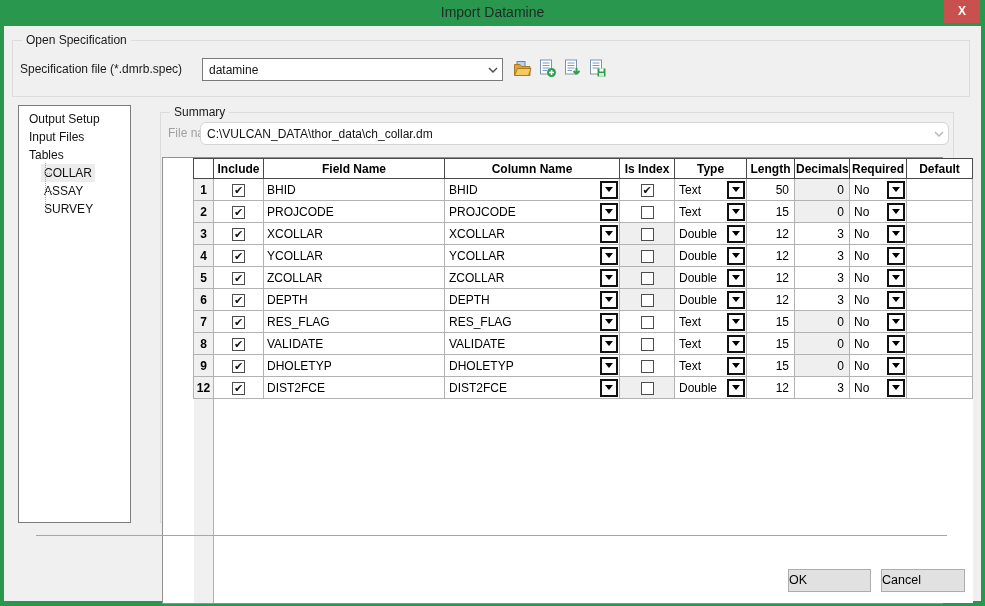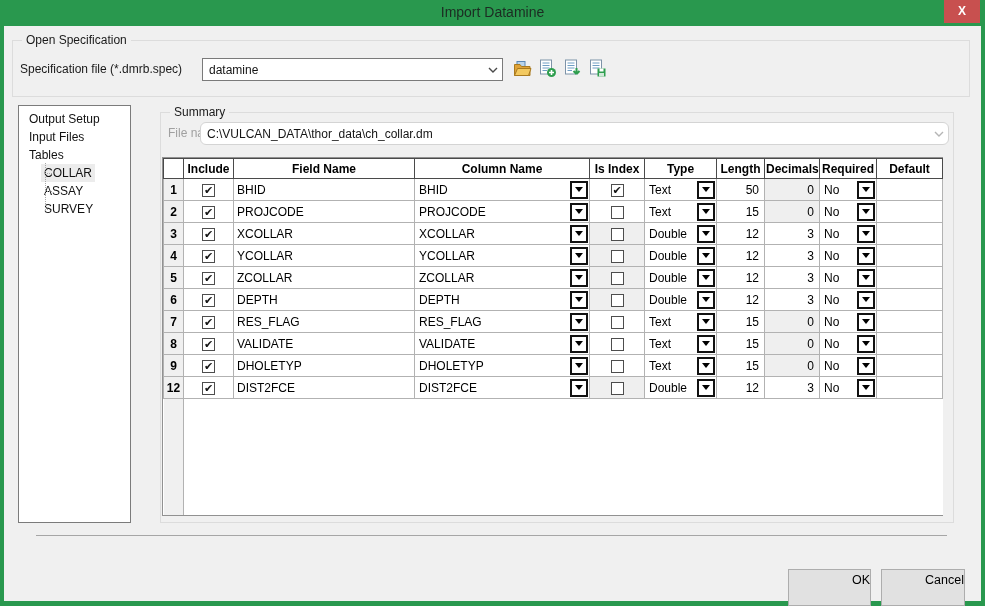--- a/index.html
+++ b/index.html
@@ -32,21 +32,21 @@
   .tree-item .lbl { display:inline-block; padding:0 3px; }
   .tree-item.selected .lbl { background:#ececec; }
   .treelines { position:absolute; pointer-events:none; }
   .tl-v { border-left:1px dotted #a8a8a8; }
   .tl-h { border-top:1px dotted #a8a8a8; }
 
   
   .filelabel { position:absolute; left:164px; top:100px; font-size:12px; color:#a0a0a0; }
 
   
-  .tablewrap { position:absolute; left:158px; top:131px; width:781px; height:359px; background:#fff; border:1px solid #919191; }
+  .tablewrap { position:absolute; left:158px; top:131px; width:781px; height:447px; background:#fff; border:1px solid #919191;padding-left:30px; }
   table.grid { border-collapse:collapse; table-layout:fixed; width:779px; height:100%; }
   table.grid td { overflow:hidden; white-space:nowrap; font-size:12px; color:#000; }
   tr.hdr { height:20px; }
   tr.hdr td { background:#fff; font-weight:bold; text-align:center; border:1px solid #4a4a4a; font-size:12px; padding:0 1px; }
   tr.datarow { height:22px; }
   tr.datarow td { border:1px solid #b2b2b2; padding:0 3px; background:#fff; }
   td.rowhdr { background:#f0f0f0 !important; font-weight:bold; text-align:center; padding:0 !important; }
   td.center { text-align:center; padding:0 !important; }
   td.num { text-align:right; padding-right:5px !important; }
   td.dis { background:#efefef !important; }
@@ -57,22 +57,22 @@
   .dd { width:18px; height:18px; background:#fff; border:2px solid #111; display:inline-flex;
         align-items:center; justify-content:center; margin-right:1px; cursor:default; }
   .dd i { width:0; height:0; border-left:4px solid transparent; border-right:4px solid transparent; border-top:5px solid #000; }
   .cb { display:inline-block; width:13px; height:13px; background:#fff; border:1px solid #4d4d4d;
         font-size:11px; line-height:11px; text-align:center; color:#141414; vertical-align:middle; cursor:default; }
   tr.fillrow td { border:none; background:#fff; }
   tr.fillrow td.rowhdr { border-right:1px solid #b2b2b2; }
 
   
   .separator { position:absolute; left:32px; top:509px; width:911px; height:1px; background:#a6a6a6; }
-  .btn { position:absolute; top:543px; height:37px; background:#e1e1e1; border:1px solid #adadad;
-         font-size:12.5px; color:#000; text-align:right; line-height:21px; cursor:default; font-family:"Liberation Sans", sans-serif; }
+  .btn { position:absolute; top:543px; height:23px; background:#e1e1e1; border:1px solid #adadad;
+         font-size:12.5px; color:#000; text-align:left; line-height:21px; cursor:default; font-family:"Liberation Sans", sans-serif; }
 </style>
 </head>
 <body>
 
 <div class="dialog">
 
   <div class="titlebar">
     <div class="title">Import Datamine</div>
     <div class="closebtn">
       <span>X</span>

